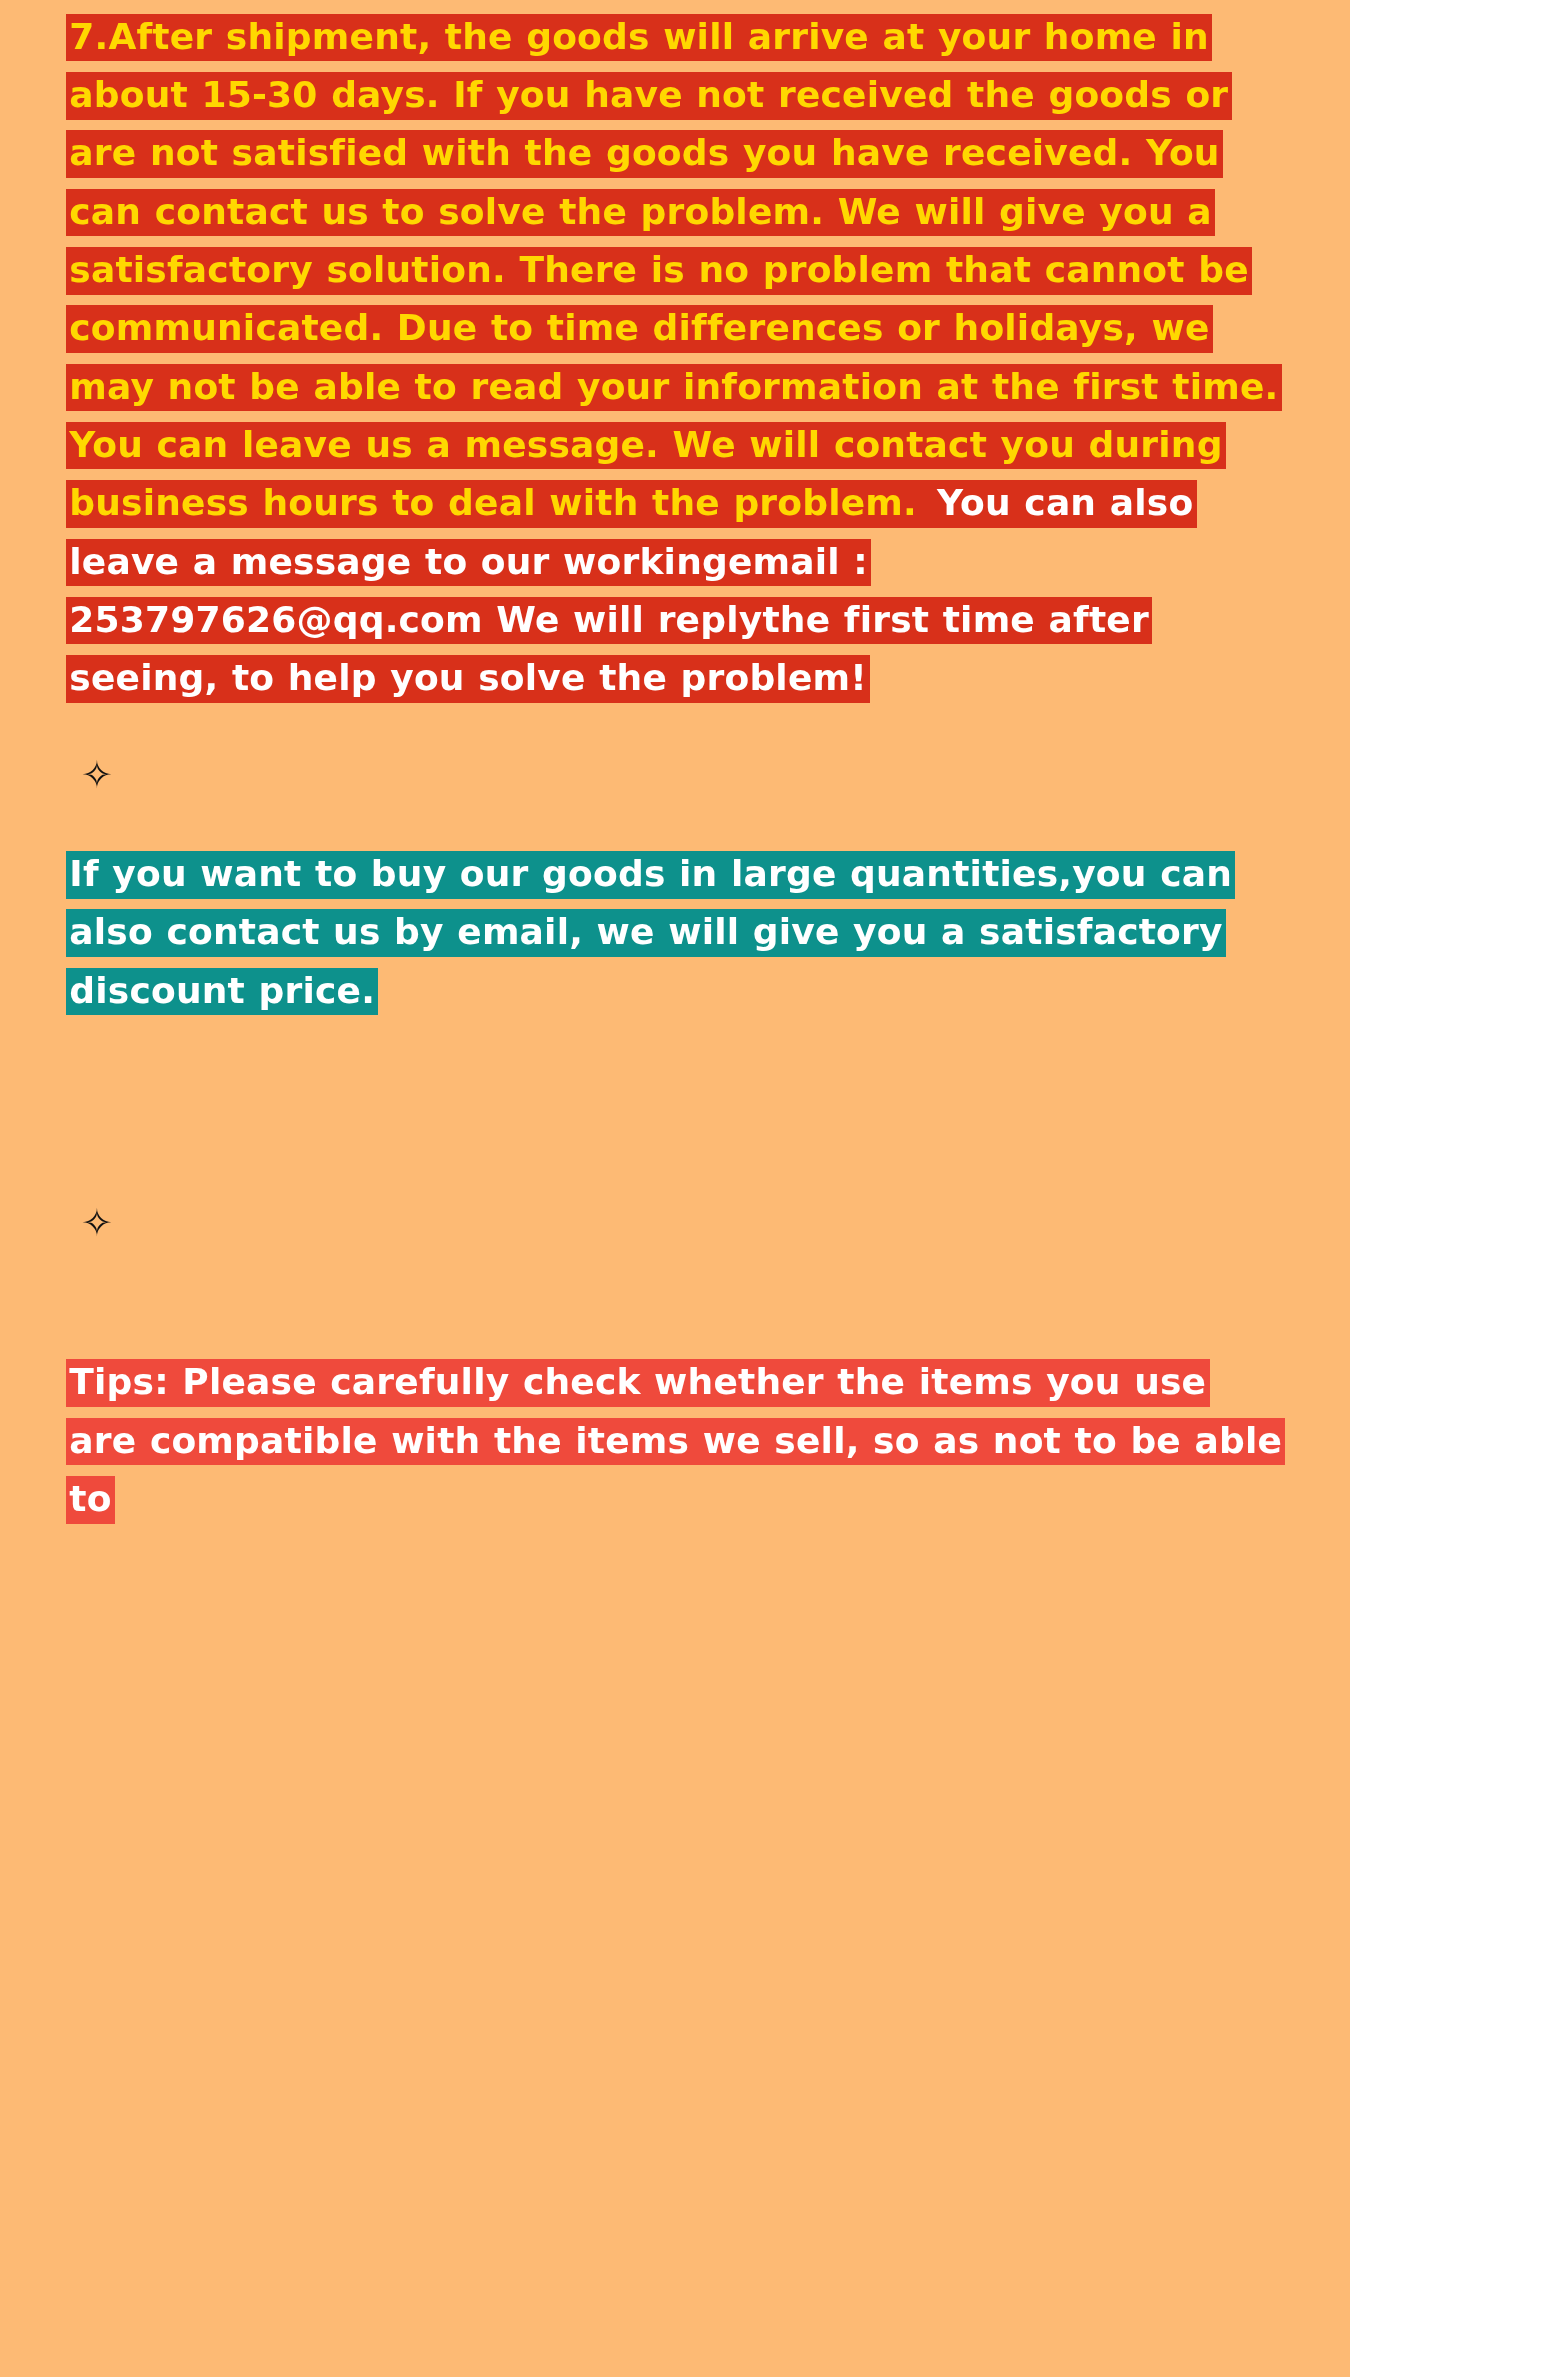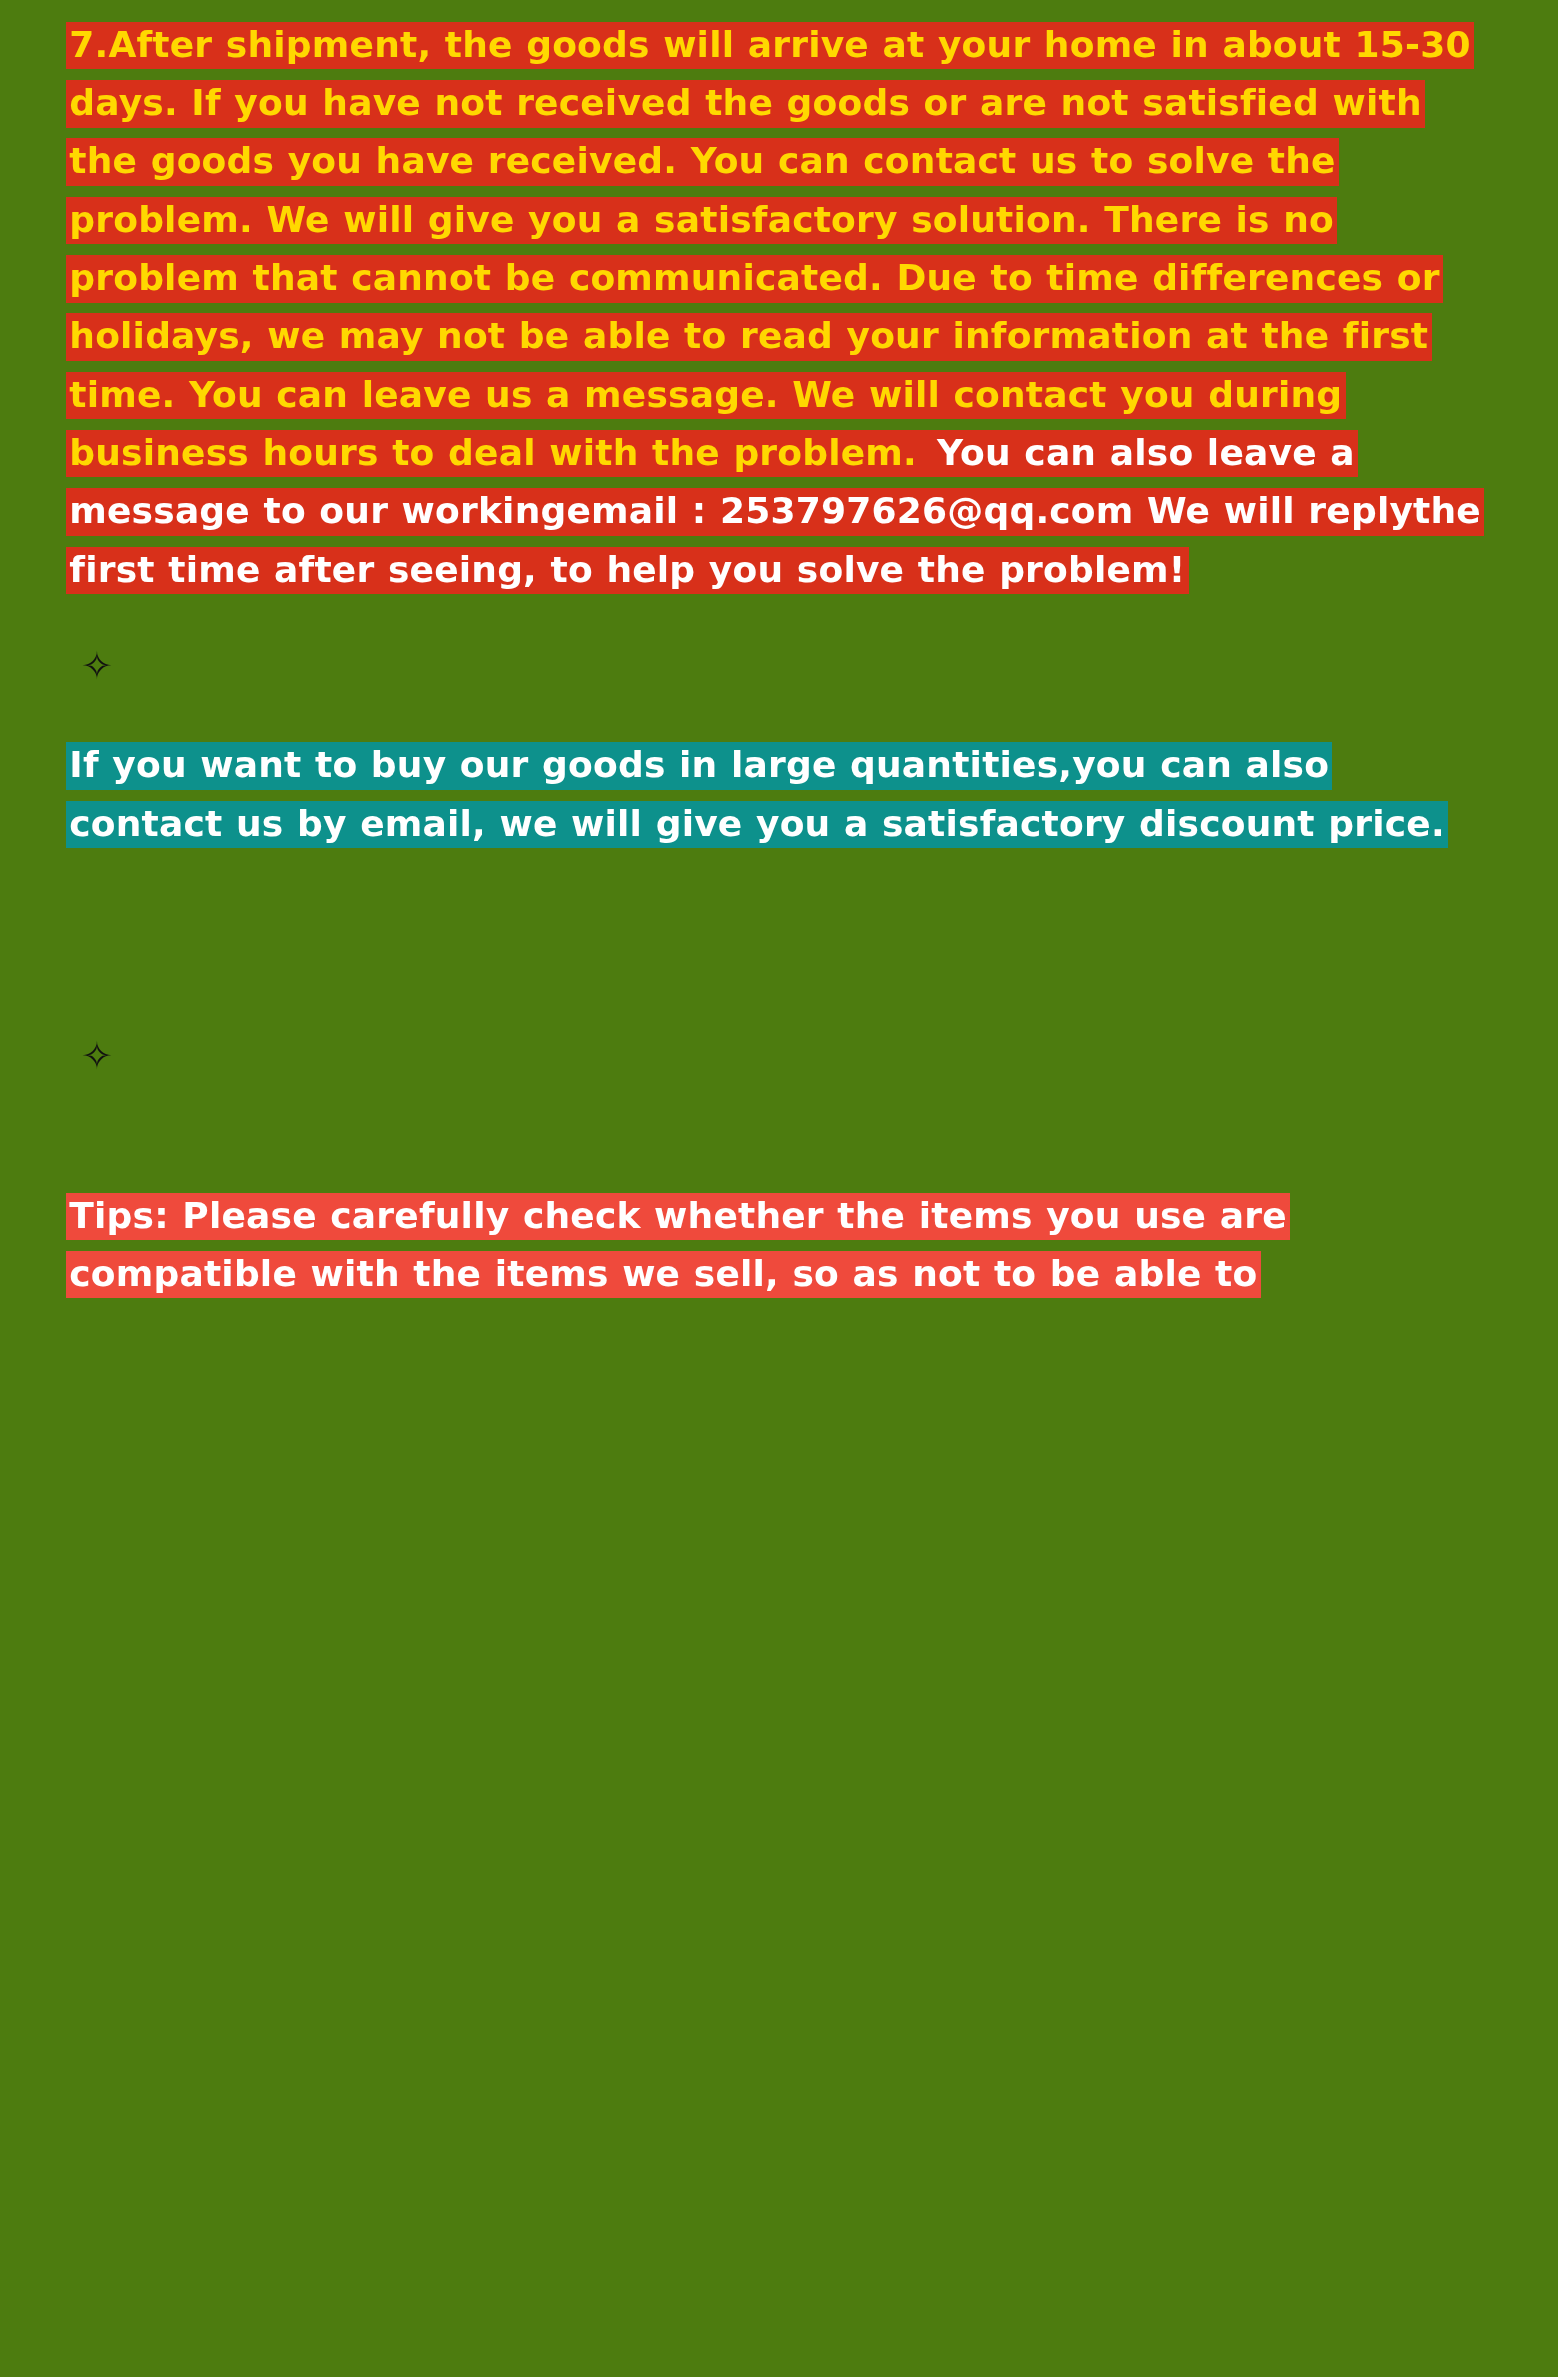--- a/index.html
+++ b/index.html
@@ -5,26 +5,26 @@
   html, body {
     margin: 0;
     padding: 0;
     background: #ffffff;
   }
   body {
     width: 1558px;
     font-family: "DejaVu Sans", sans-serif;
   }
   .page {
-    width: 1558px;
+    width: 1350px;
     min-height: 2377px;
     position: relative;
-    background: #4d7c0f;
+    background: #fdba74;
     box-sizing: border-box;
-    padding: 12px 66px;
+    padding: 4px 66px;
   }
   .block {
     margin: 0;
     padding: 0;
   }
   .para {
     font-size: 36px;
     font-weight: bold;
     line-height: 1.62;
     letter-spacing: 0.2px;

